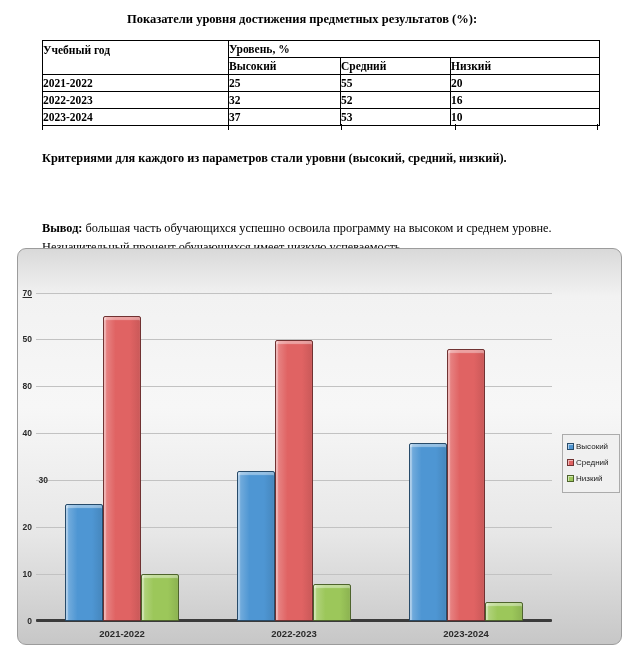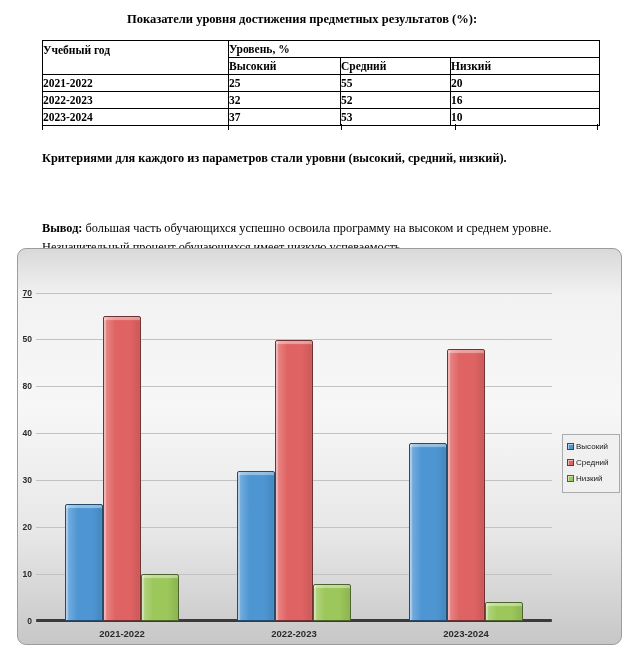--- a/index.html
+++ b/index.html
@@ -137,21 +137,21 @@
         <span class="legend-swatch" style="background: rgb(156, 199, 90); border: 1px solid rgb(78, 100, 45); box-shadow: rgba(255, 255, 255, 0.55) 1px 1px 0px inset;"></span>
         <span class="legend-label">Низкий</span>
       </div>
     </div>
 <div class="ytick" style="top: 366.5px; color: rgb(43, 43, 43);">0</div>
     <div class="gridline" style="left: 18px; top: 324.643px; width: 516px; background: rgb(194, 194, 194);"></div>
     <div class="ytick" style="top: 319.643px; color: rgb(43, 43, 43);">10</div>
     <div class="gridline" style="left: 18px; top: 277.786px; width: 516px; background: rgb(194, 194, 194);"></div>
     <div class="ytick" style="top: 272.786px; color: rgb(43, 43, 43);">20</div>
     <div class="gridline" style="left: 18px; top: 230.929px; width: 516px; background: rgb(194, 194, 194);"></div>
-    <div class="ytick" style="top: 225.929px; color: rgb(43, 43, 43);">30</div>
+    <div class="ytick" style="top: 225.929px; color: rgb(43, 43, 43); padding-left: 16px;">30</div>
     <div class="gridline" style="left: 18px; top: 184.071px; width: 516px; background: rgb(194, 194, 194);"></div>
     <div class="ytick" style="top: 179.071px; color: rgb(43, 43, 43);">40</div>
     <div class="gridline" style="left: 18px; top: 137.214px; width: 516px; background: rgb(194, 194, 194);"></div>
     <div class="ytick" style="top: 132.214px; color: rgb(43, 43, 43);">80</div>
     <div class="gridline" style="left: 18px; top: 90.3571px; width: 516px; background: rgb(194, 194, 194);"></div>
     <div class="ytick" style="top: 85.3571px; color: rgb(43, 43, 43);">50</div>
     <div class="gridline" style="left: 18px; top: 43.5px; width: 516px; background: rgb(194, 194, 194);"></div>
     <div class="ytick" style="top: 38.5px; color: rgb(43, 43, 43); text-decoration: underline;">70</div>
     <div class="" id="x-axis-line" style="position: absolute; left: 18px; top: 370px; width: 516px; height: 3px; z-index: 2; background: rgb(58, 58, 58);"></div>
     <div class="xtick" style="left: 18px; top: 379px; width: 172px; color: rgb(43, 43, 43);">2021-2022</div>

